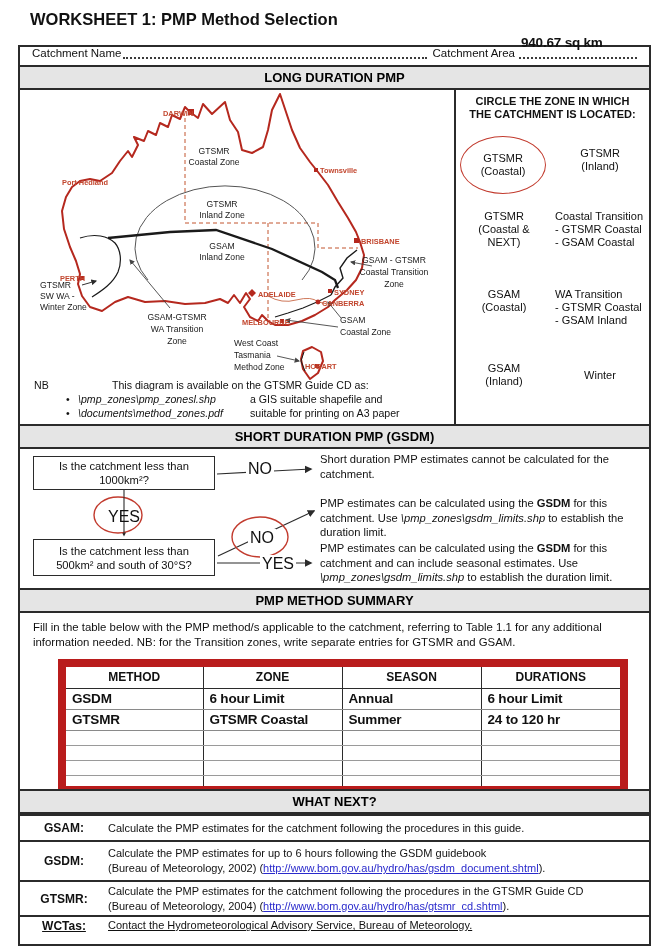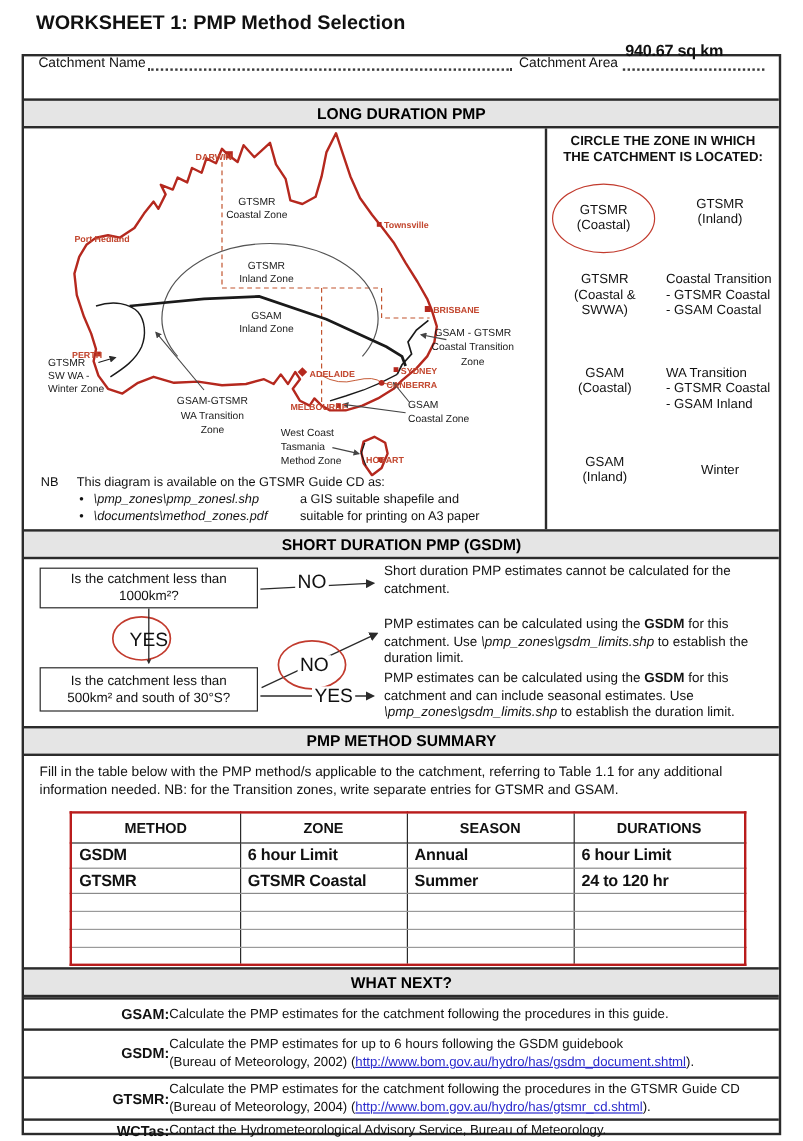--- a/index.html
+++ b/index.html
@@ -4,38 +4,38 @@
 <style>
   html,body{margin:0;padding:0;}
   body{width:669px;height:951px;background:#fff;position:relative;overflow:hidden;
        font-family:"Liberation Sans",sans-serif;color:#111;}
   *{box-sizing:border-box;}
   .title{position:absolute;top:10px;left:30px;font-size:16.5px;font-weight:bold;}
   .sheet{position:absolute;left:18px;top:45px;width:633px;height:901px;border:2px solid #2b2b2b;}
   .bar{height:25px;background:#e5e5e5;border-top:2px solid #2b2b2b;border-bottom:2px solid #2b2b2b;
        display:flex;align-items:center;justify-content:center;font-weight:bold;font-size:13px;color:#000;}
   
-  .catch{height:35px;display:flex;align-items:flex-start;padding:0 12px 7px 12px;font-size:11.5px;}
+  .catch{height:18px;display:flex;align-items:center;padding:0 12px 7px 12px;font-size:11.5px;}
   .dotline{border-bottom:2px dotted #3a3a3a;height:12px;}
   .catch .dots1{flex:1;margin:0 6px 0 2px;}
   .area-field{position:relative;width:118px;margin-left:4px;}
   .area-field .dotline{width:100%;}
   .hand{font-weight:bold;font-size:13.5px;letter-spacing:-0.2px;}
   .area-value{position:absolute;left:2px;bottom:9px;white-space:nowrap;}
   
   .long{height:334px;display:flex;position:relative;}
   .map-panel{width:434px;position:relative;}
   .zone-panel{flex:1;border-left:2px solid #2b2b2b;position:relative;font-size:11px;line-height:13px;}
   .zp-head{position:absolute;top:5px;left:0;right:0;text-align:center;font-weight:bold;font-size:11px;line-height:13px;}
   .zp-opt{position:absolute;text-align:center;}
   .zp-opt.lft{text-align:left;}
   .opt-ellipse{position:absolute;left:4px;top:46px;width:86px;height:58px;border:1.7px solid #c23b2e;
                border-radius:50%;display:flex;flex-direction:column;align-items:center;justify-content:center;}
   .nb{position:absolute;left:14px;right:2px;bottom:4px;font-size:10.6px;line-height:14px;}
-  .nb-row{display:flex;}
+  .nb-row{display:flex;gap:48px;}
   .nb-lab{width:30px;font-weight:normal;}
   .nb-b{display:flex;padding-left:32px;}
   .nb-bullet{width:12px;}
   .nb-path{width:172px;font-style:italic;}
   
   .flow{height:139px;position:relative;font-size:11.2px;padding-left:40px;}
   .flow svg{position:absolute;left:0;top:0;}
   .fbox{position:absolute;border:1.6px solid #2b2b2b;display:flex;flex-direction:column;
         align-items:center;justify-content:center;line-height:14px;text-align:center;}
   .fb1{left:13px;top:7px;width:182px;height:34px;}
@@ -43,28 +43,28 @@
   .ftag{position:absolute;background:#fff;padding:0 2px;font-size:16px;}
   .ftext{position:absolute;left:300px;width:328px;line-height:14.6px;}
   .bd{font-weight:bold;}
   .it{font-style:italic;}
   
   .summary{height:176px;padding-top:7px;}
   .instr{margin:0 13px;font-size:11.4px;line-height:15px;}
   table.sum{border-collapse:collapse;margin:9px 0 0 38px;table-layout:fixed;}
   table.sum td,table.sum th{border-left:1.6px solid #2b2b2b;border-right:1.6px solid #2b2b2b;
         padding:0 6px;overflow:hidden;white-space:nowrap;}
-  table.sum{border:2px solid #b91c1c;}
+  table.sum{border:8px solid #b91c1c;}
   tr.hrow th{height:25px;font-size:12px;border-bottom:1.8px solid #2b2b2b;text-align:center;}
   tr.drow td{height:21px;border-bottom:1.6px solid #8a8a8a;text-align:left;}
   tr.erow td{height:15px;border-bottom:1.4px solid #9a9a9a;}
   tr.erow:last-child td{border-bottom:none;}
   
   .wn-row{display:flex;border-top:2px solid #2b2b2b;align-items:center;}
-  .wn-lab{width:88px;text-align:right;font-weight:bold;font-size:12px;margin-left:33px;}
+  .wn-lab{width:88px;text-align:center;font-weight:bold;font-size:12px;}
   .wn-txt{flex:1;font-size:11px;line-height:14.6px;padding-right:6px;}
   a.lnk{color:#2a2acc;text-decoration:underline;}
   
   .mz{font-size:8.6px;fill:#1a1a1a;}
   .mc{font-size:7.4px;font-weight:bold;fill:#c2462e;}
 </style>
 </head>
 <body>
 
 <div class="title">WORKSHEET 1: PMP Method Selection</div>
@@ -184,21 +184,21 @@
         <div>GTSMR</div>
         <div>(Coastal)</div>
       </div>
       <div class="zp-opt" style="left:96px;top:57px;width:96px;">
         <div>GTSMR</div>
         <div>(Inland)</div>
       </div>
       <div class="zp-opt" style="left:0;top:120px;width:96px;">
         <div>GTSMR</div>
         <div>(Coastal &amp;</div>
-        <div>SWWA)</div>
+        <div>NEXT)</div>
       </div>
       <div class="zp-opt lft" style="left:99px;top:120px;width:98px;">
         <div>Coastal Transition</div>
         <div>- GTSMR Coastal</div>
         <div>- GSAM Coastal</div>
       </div>
       <div class="zp-opt" style="left:0;top:198px;width:96px;">
         <div>GSAM</div>
         <div>(Coastal)</div>
       </div>
@@ -322,18 +322,18 @@
       <div><span>(Bureau of Meteorology, 2002) (</span><a href="#" class="lnk">http://www.bom.gov.au/hydro/has/gsdm_document.shtml</a><span>).</span></div>
     </div>
   </div>
   <div class="wn-row" style="height:35px;">
     <div class="wn-lab">GTSMR:</div>
     <div class="wn-txt">
       <div>Calculate the PMP estimates for the catchment following the procedures in the GTSMR Guide CD</div>
       <div><span>(Bureau of Meteorology, 2004) (</span><a href="#" class="lnk">http://www.bom.gov.au/hydro/has/gtsmr_cd.shtml</a><span>).</span></div>
     </div>
   </div>
-  <div class="wn-row" style="height:19px;">
+  <div class="wn-row" style="height:19px;text-decoration:underline;">
     <div class="wn-lab">WCTas:</div>
     <div class="wn-txt">Contact the Hydrometeorological Advisory Service, Bureau of Meteorology.</div>
   </div>
 
 </div>
 
 </body></html>

